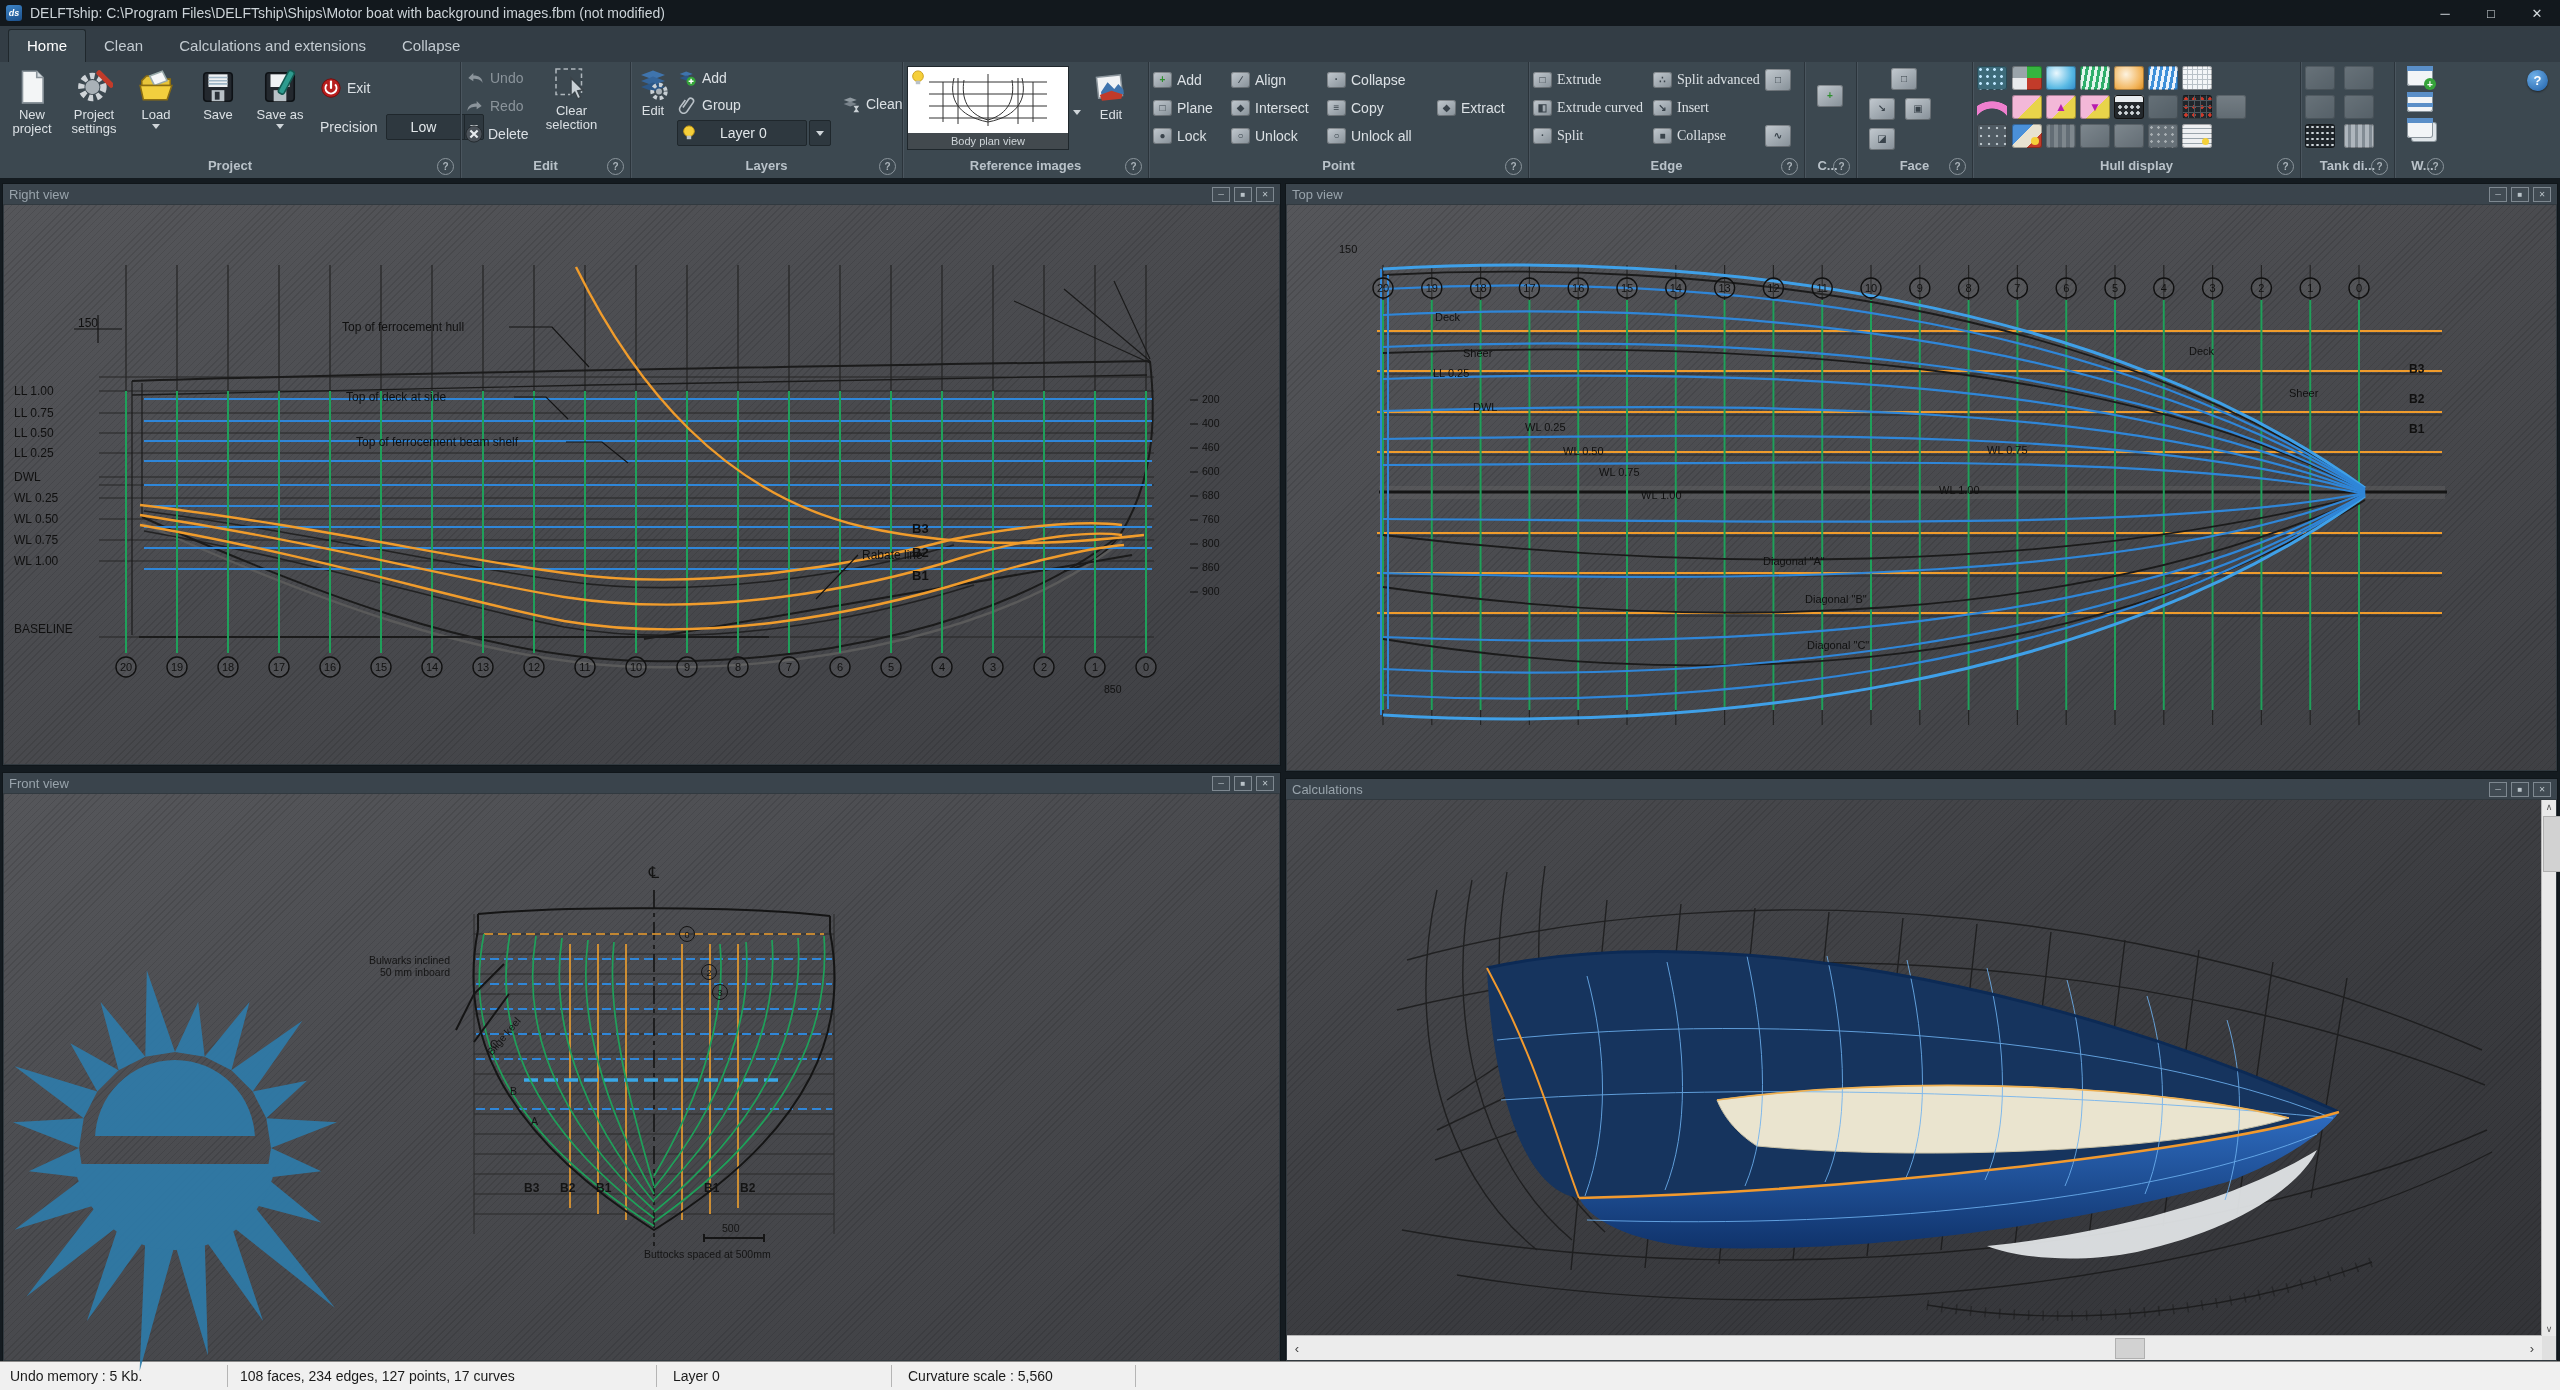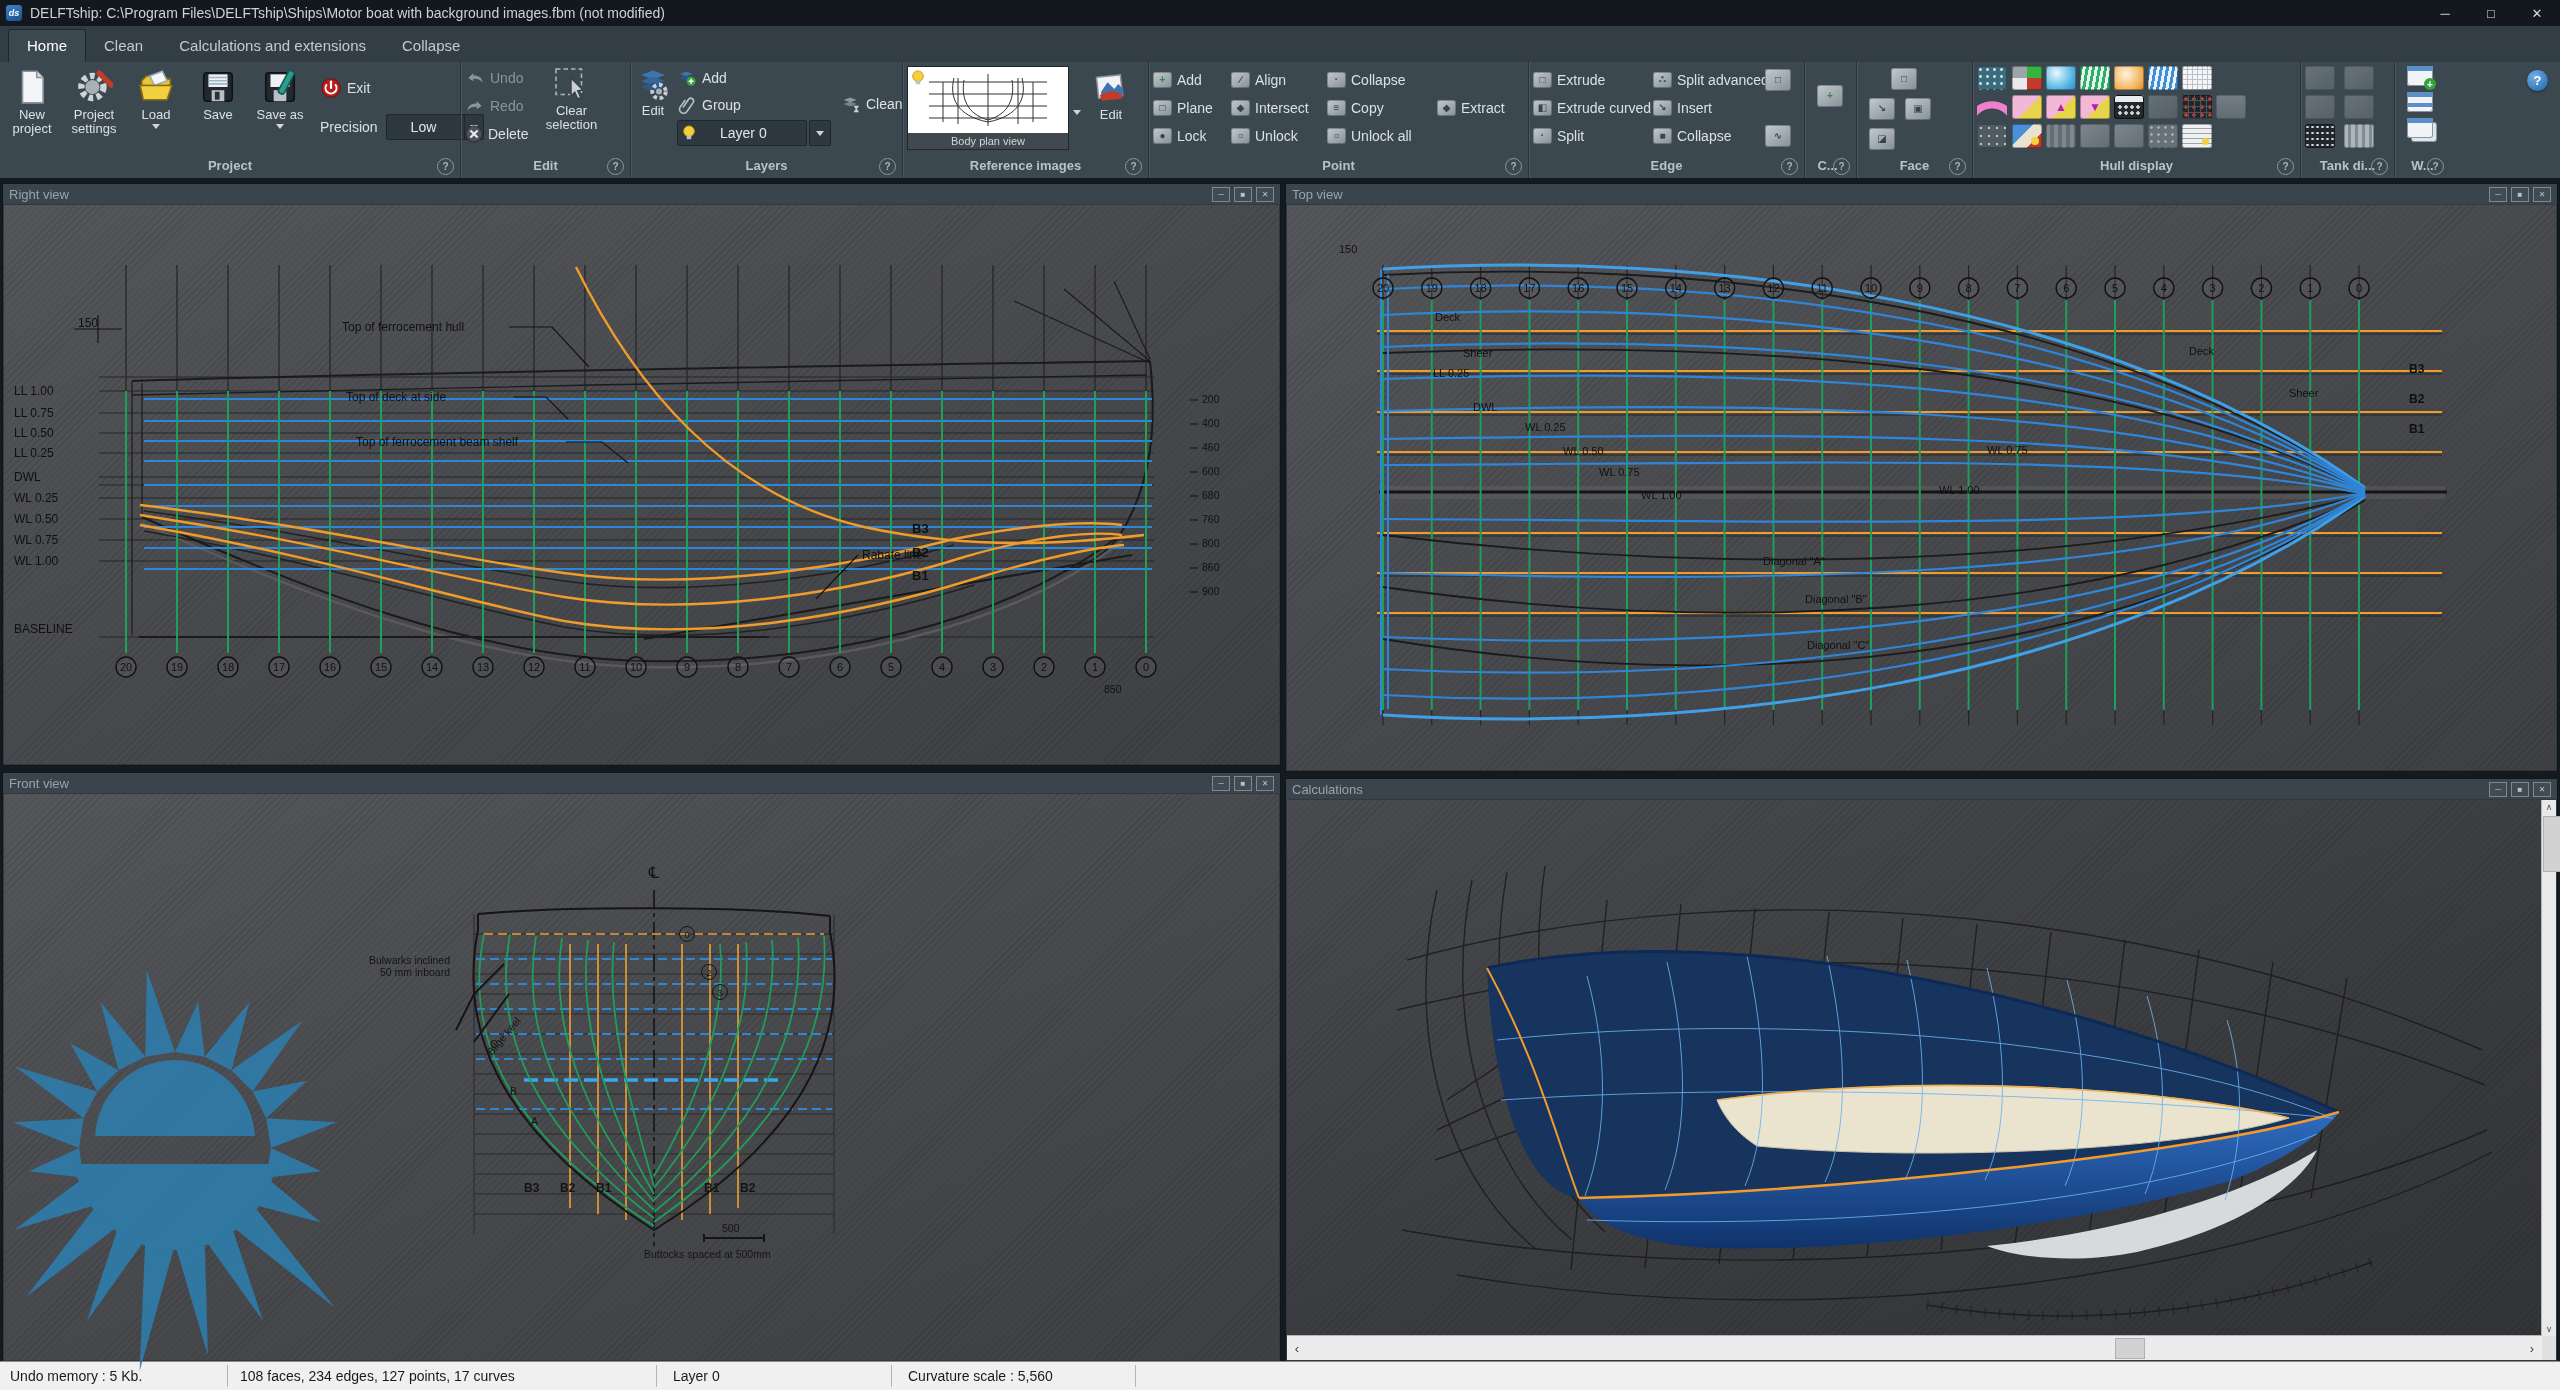--- a/index.html
+++ b/index.html
@@ -368,21 +368,21 @@
             <span class="gico" data-ch="○"></span>
             <span class="slab">Unlock all</span>
           </div>
         <div></div>
       </div>
       <div class="grplabel">Point</div>
       <div class="ghelp">?</div>
     </div>
 
     <div class="grp" style="width:276px;">
-      <div style="display:grid;grid-template-columns:120px 112px 36px;grid-auto-rows:28px;align-items:center;">
+      <div style="display:grid;grid-template-columns:120px 112px 36px;grid-auto-rows:28px;align-items:center;font-family:Liberation Serif, serif;">
         <div class="sbtn">
             <span class="gico" data-ch="□"></span>
             <span class="slab">Extrude</span>
           </div>
         <div class="sbtn">
             <span class="gico" data-ch="∴"></span>
             <span class="slab">Split advanced</span>
           </div>
         <div class="sbtn">
             <span class="gico big" data-ch="□"></span>

